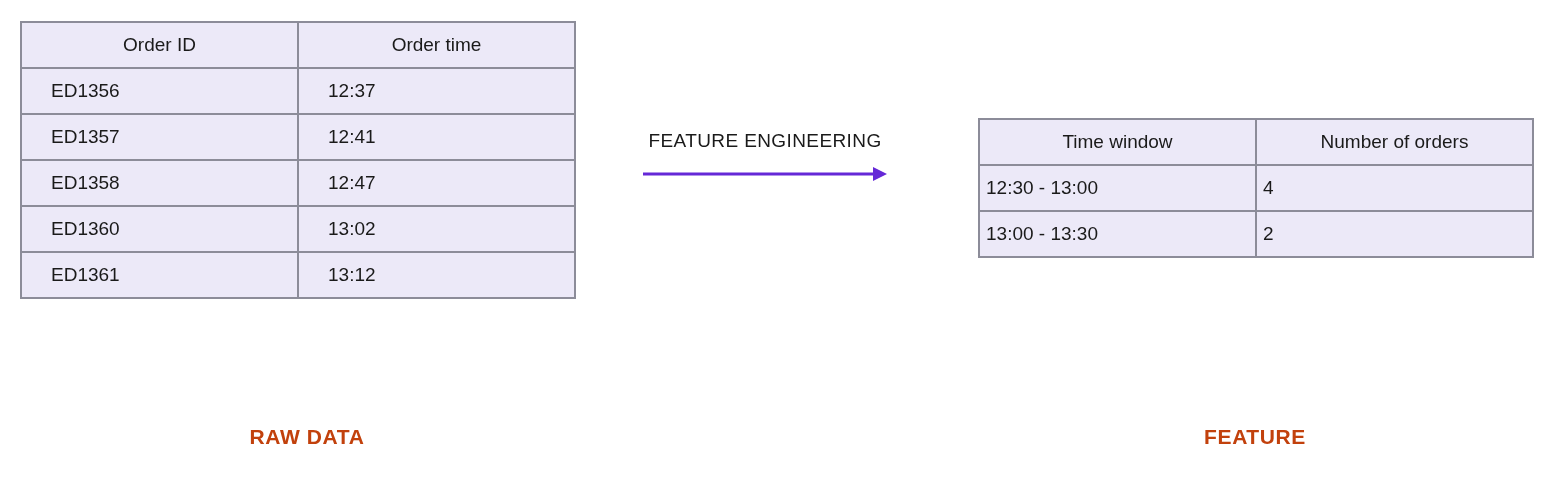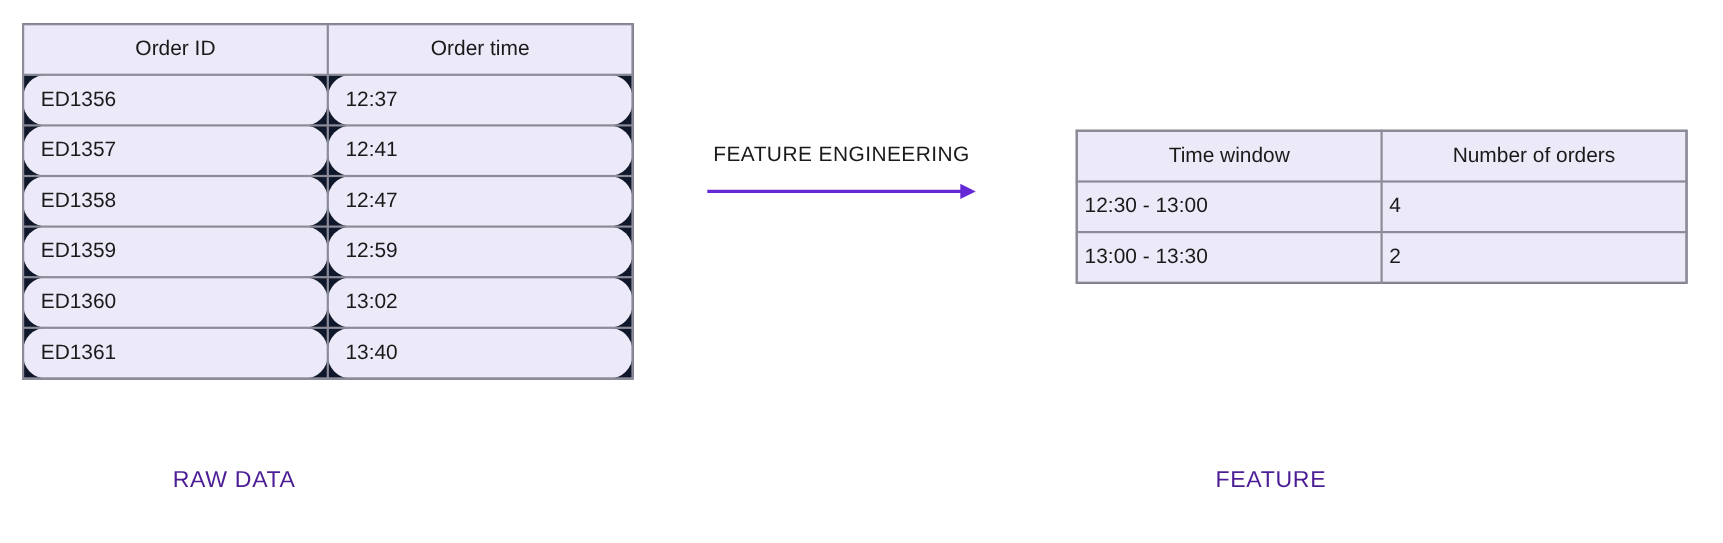--- a/index.html
+++ b/index.html
@@ -44,22 +44,21 @@
     width: 554px;
   }
   #raw-table col.c1 { width: 277px; }
   #raw-table col.c2 { width: 277px; }
   #raw-table th {
     text-align: center;
     padding: 0 6px;
   }
   #raw-table td {
     text-align: left;
-    padding: 0 0 0 15px;
-    border-radius: 21px;
+    padding: 0 0 0 29px;
   }
 
   
   #feature-table {
     left: 978px;
     top: 118px;
     width: 554px;
   }
   #feature-table col.c1 { width: 277px; }
   #feature-table col.c2 { width: 277px; }
@@ -88,24 +87,24 @@
     align-items: center;
     justify-content: center;
   }
   #arrow-svg { display: block; }
 
   
   .caption {
     position: absolute;
     top: 425px;
     font-size: 21px;
-    font-weight: normal;
+    font-weight: bold;
     letter-spacing: 0.6px;
-    color: #4c1d95;
-    text-align: left;
+    color: #c2410c;
+    text-align: center;
     white-space: nowrap;
   }
   #caption-raw {
     left: 157px;
     width: 300px;
   }
   #caption-feature {
     left: 1105px;
     width: 300px;
   }
@@ -131,30 +130,26 @@
     </tr>
     <tr>
       <td>ED1357</td>
       <td>12:41</td>
     </tr>
     <tr>
       <td>ED1358</td>
       <td>12:47</td>
     </tr>
     <tr>
-      <td>ED1359</td>
-      <td>12:59</td>
-    </tr>
-    <tr>
       <td>ED1360</td>
       <td>13:02</td>
     </tr>
     <tr>
       <td>ED1361</td>
-      <td>13:40</td>
+      <td>13:12</td>
     </tr>
   </tbody>
 </table>
 
 <div id="transform-block">
   <div class="transform-label">FEATURE ENGINEERING</div>
   <div id="arrow-wrap">
     <svg id="arrow-svg" width="246" height="18" viewBox="0 0 246 18" xmlns="http://www.w3.org/2000/svg" aria-hidden="true">
       <line x1="1" y1="9" x2="233" y2="9" stroke="#6528d7" stroke-width="3"></line>
       <polygon points="231,2 245,9 231,16" fill="#6528d7"></polygon>

